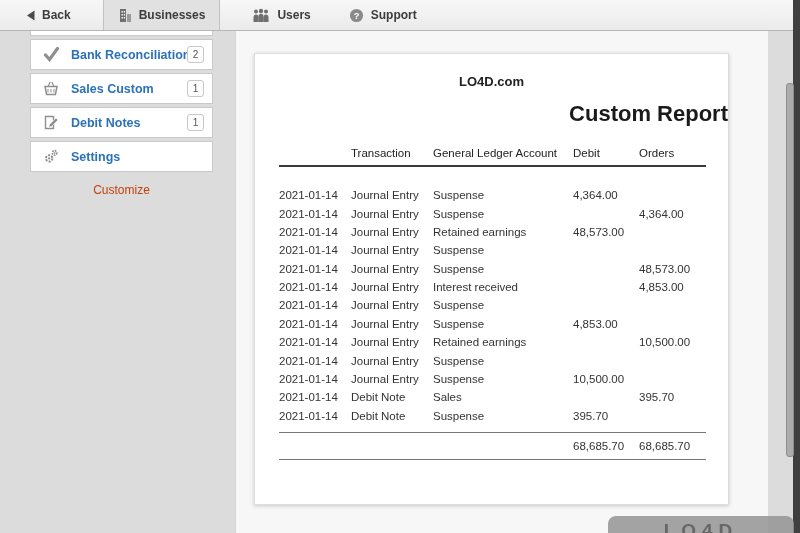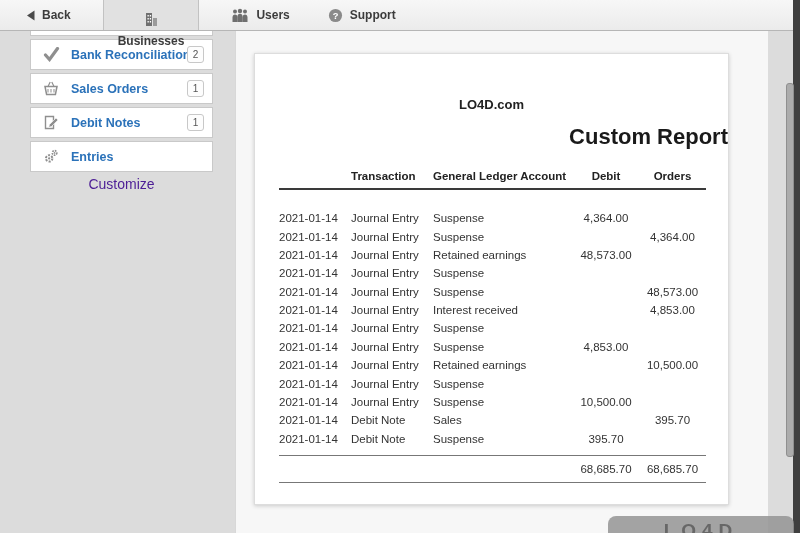--- a/index.html
+++ b/index.html
@@ -7,54 +7,54 @@
   body { font-family:"Liberation Sans","DejaVu Sans",sans-serif; background:#dcdcdc; position:relative; }
 
   
   .topbar { position:absolute; left:0; top:0; width:793px; height:31px;
     background:linear-gradient(#f7f7f7,#ebebeb); border-bottom:1px solid #b6b6b6;
     display:flex; align-items:stretch; z-index:5; }
   .topbar .nav-item { display:flex; align-items:center; gap:7px; font-size:12px;
     font-weight:bold; color:#3c3c3c; cursor:pointer; padding:0 6px; }
   .back-btn { margin-left:20px; }
   .tab-active { margin-left:26px; background:#e1e1e1; border-left:1px solid #c2c2c2;
-    border-right:1px solid #c2c2c2; padding:12px 14px !important;flex-direction:column; }
+    border-right:1px solid #c2c2c2; padding:1px 14px !important; }
   .nav-plain { margin-left:26px; }
   .topbar svg { display:block; }
 
   
   .sidebar { position:absolute; left:30px; top:31px; width:183px; }
   .side-stub { height:5px; background:#fff; border:1px solid #c9c9c9; border-top:none; margin-bottom:3px; }
   .side-item { height:31px; background:#fff; border:1px solid #c9c9c9; margin-bottom:3px;
     display:flex; align-items:center; padding:0 8px 0 12px; cursor:pointer; }
   .side-item .icon { width:18px; height:16px; margin-right:10px; flex:0 0 18px; }
   .side-item .lbl { font-size:12.5px; font-weight:bold; color:#2b72b9; flex:1 1 auto;
     white-space:nowrap; overflow:hidden; }
   .badge { min-width:17px; height:17px; background:#fdfdfd; border:1px solid #c8c8c8;
     border-radius:3px; font-size:10px; color:#555; display:flex; align-items:center;
     justify-content:center; padding:0 2px; }
   .side-item.disabled .badge { border-color:#e3e3e3; color:#ccc; }
-  .customize { width:183px; text-align:center; margin-top:4px; font-size:14px;
-    color:#4c1d95; cursor:pointer; }
+  .customize { width:183px; text-align:center; margin-top:11px; font-size:12px;
+    color:#c2410c; cursor:pointer; }
 
   
   .main { position:absolute; left:235px; top:31px; width:533px; height:502px;
     background:#f7f7f7; border-left:1px solid #d8d8d8; }
   .page-card { position:absolute; left:18px; top:22px; width:475px; height:452px;
     background:#fff; border:1px solid #ddd; box-shadow:0 1px 4px rgba(0,0,0,.18);
     padding-top:20px; }
-  .company { text-align:center; font-size:13px; font-weight:bold; color:#222;margin-top:23px; }
+  .company { text-align:center; font-size:13px; font-weight:bold; color:#222; }
   .report-title { text-align:right; font-size:22px; font-weight:bold; color:#1a1a1a; margin-top:12px; }
   .report-subtitle { text-align:center; font-size:13px; font-weight:bold; color:#222; margin-top:13px; }
 
   table.report { border-collapse:collapse; width:427px; margin:16px 24px 0 24px;
     font-size:11.5px; color:#333; table-layout:fixed; }
-  table.report th { font-weight:bold; text-align:left; padding:4px 0 6px 0;
+  table.report th { font-weight:normal; text-align:left; padding:4px 0 6px 0;
     border-bottom:2px solid #3a3a3a; color:#222; }
-  table.report th.num, table.report td.num { text-align:center;margin-top:17px; }
+  table.report th.num, table.report td.num { text-align:left;margin-top:17px; }
   table.report td { padding:3.2px 0; }
   tr.spacer td { padding:0; height:20px; border:none; }
   tr.total-row td { border-top:1px solid #777; border-bottom:1px solid #777;
     padding:7px 0; }
   tr.pre-total td { padding:0; height:8px; }
 
   
   .scroll-track { position:absolute; left:793px; top:0; width:7px; height:533px; background:#3f3f3f; }
   .scroll-thumb { position:absolute; left:786px; top:83px; width:8px; height:374px;
     background:#acacac; border-radius:3px; border:1px solid #8f8f8f; }
@@ -126,21 +126,21 @@
     <span class="lbl">Bank Reconciliations</span>
     <span class="badge">2</span>
   </div>
 
   <div class="side-item">
     <span class="icon"><svg width="16" height="15" viewBox="0 0 16 15">
             <path d="M2 5.5h12l-1.6 8H3.6z" fill="none" stroke="#8f8f8f" stroke-width="1.5"></path>
             <path d="M5 5.5L7.2 1M11 5.5L8.8 1" stroke="#8f8f8f" stroke-width="1.2" fill="none"></path>
             <path d="M5 8v3.5M8 8v3.5M11 8v3.5" stroke="#8f8f8f" stroke-width="1" fill="none"></path>
           </svg></span>
-    <span class="lbl">Sales Orders</span>
+    <span class="lbl">Sales Custom</span>
     <span class="badge">1</span>
   </div>
 
   <div class="side-item">
     <span class="icon"><svg width="16" height="15" viewBox="0 0 16 15">
             <path d="M2.5 1.5h8v12h-8z" fill="none" stroke="#8f8f8f" stroke-width="1.4"></path>
             <path d="M6.5 9.5l6.5-6.5 2 2-6.5 6.5-2.8.8z" fill="#8f8f8f" stroke="#fff" stroke-width=".6"></path>
           </svg></span>
     <span class="lbl">Debit Notes</span>
     <span class="badge">1</span>
@@ -149,21 +149,21 @@
 
 
 
   <div class="side-item">
     <span class="icon"><svg width="16" height="15" viewBox="0 0 16 16">
             <circle cx="6" cy="10" r="3.4" fill="none" stroke="#8f8f8f" stroke-width="2.2" stroke-dasharray="2.2 1.4"></circle>
             <circle cx="6" cy="10" r="1.2" fill="#8f8f8f"></circle>
             <circle cx="11.8" cy="4.2" r="2.4" fill="none" stroke="#8f8f8f" stroke-width="1.8" stroke-dasharray="1.6 1"></circle>
             <circle cx="11.8" cy="4.2" r=".9" fill="#8f8f8f"></circle>
           </svg></span>
-    <span class="lbl">Entries</span>
+    <span class="lbl">Settings</span>
     <span class="badge" style="visibility: hidden;"></span>
   </div>
 </div>
   <div class="customize">Customize</div>
 </div>
 
 <div class="main">
   <div class="page-card">
     <div class="company">LO4D.com</div>
     <div class="report-title">Custom Report</div>

